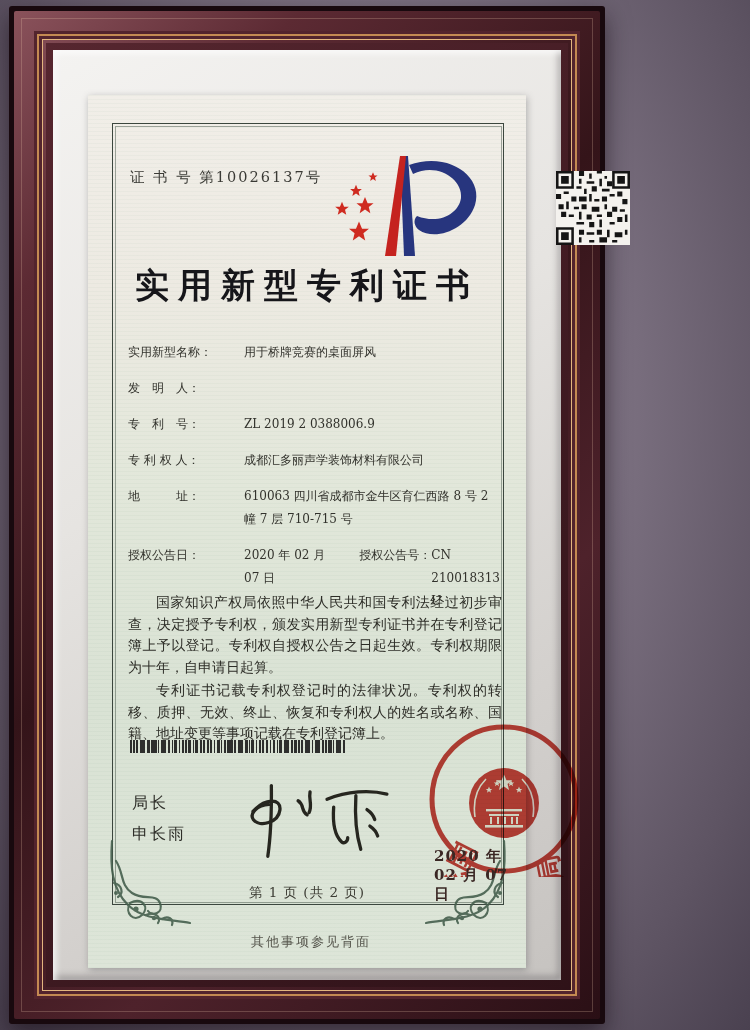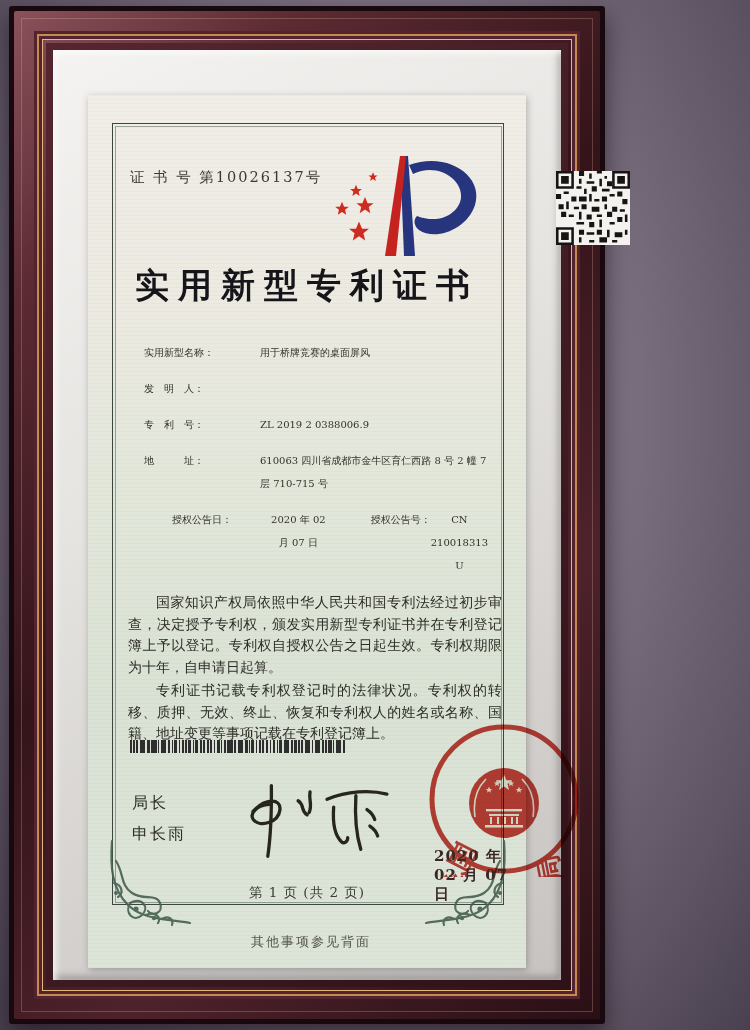--- a/index.html
+++ b/index.html
@@ -37,26 +37,26 @@
   .flourish.right { right:12px; transform:scaleX(-1); }
 
   
   .cert-no { position:absolute; top:73px; left:42px; font-size:14.5px; letter-spacing:2px; color:#3a3a35; }
   .logo    { position:absolute; top:56px; left:228px; width:172px; height:110px; }
   .qr      { position:absolute; top:76px; left:468px; width:74px; height:74px; }
   .title   { position:absolute; top:168px; left:0; right:0; text-align:center;
              font-size:34px; font-weight:bold; letter-spacing:9px; color:#16161a; }
 
   
-  .fields { position:absolute; top:246px; left:40px; right:38px; font-size:10px; color:#32322c;margin-left:16px; }
+  .fields { position:absolute; top:246px; left:40px; right:26px; font-size:12px; color:#32322c; }
   .row { display:flex; align-items:flex-start; margin-bottom:13px; line-height:23px; }
   .row .lbl { flex:0 0 116px; white-space:pre; }
   .row .val { flex:1 1 auto; }
   .row.addr .val { max-width:408px; }
-  .row.split { gap:11px;text-align:center; }
+  .row.split { gap:0; }
   .row.split .pair2 { display:flex; margin-left:34px; }
   .row.split .lbl2 { white-space:pre; }
 
   
   .paras { position:absolute; top:497px; left:40px; right:24px; font-size:14px; line-height:21.5px;
            color:#2d2d27; text-align:justify; }
   .paras p { text-indent:2em; margin-bottom:2px; }
 
   
   .barcode { position:absolute; top:645px; left:42px; width:216px; height:13px; opacity:.88;
@@ -159,20 +159,24 @@
       <div class="row">
         <span class="lbl">实用新型名称：</span>
         <span class="val">用于桥牌竞赛的桌面屏风</span>
       </div>
       <div class="row">
         <span class="lbl">发　明　人：</span>
       </div>
       <div class="row">
         <span class="lbl">专　利　号：</span>
         <span class="val">ZL 2019 2 0388006.9</span>
+      </div>
+      <div class="row">
+        <span class="lbl">专 利 权 人：</span>
+        <span class="val">成都汇多丽声学装饰材料有限公司</span>
       </div>
       <div class="row addr">
         <span class="lbl">地　　　址：</span>
         <span class="val">610063 四川省成都市金牛区育仁西路 8 号 2 幢 7 层 710-715 号</span>
       </div>
       <div class="row split">
         <span class="lbl">授权公告日：</span>
         <span>2020 年 02 月 07 日</span>
         <span class="pair2">
           <span class="lbl2">授权公告号：</span>

